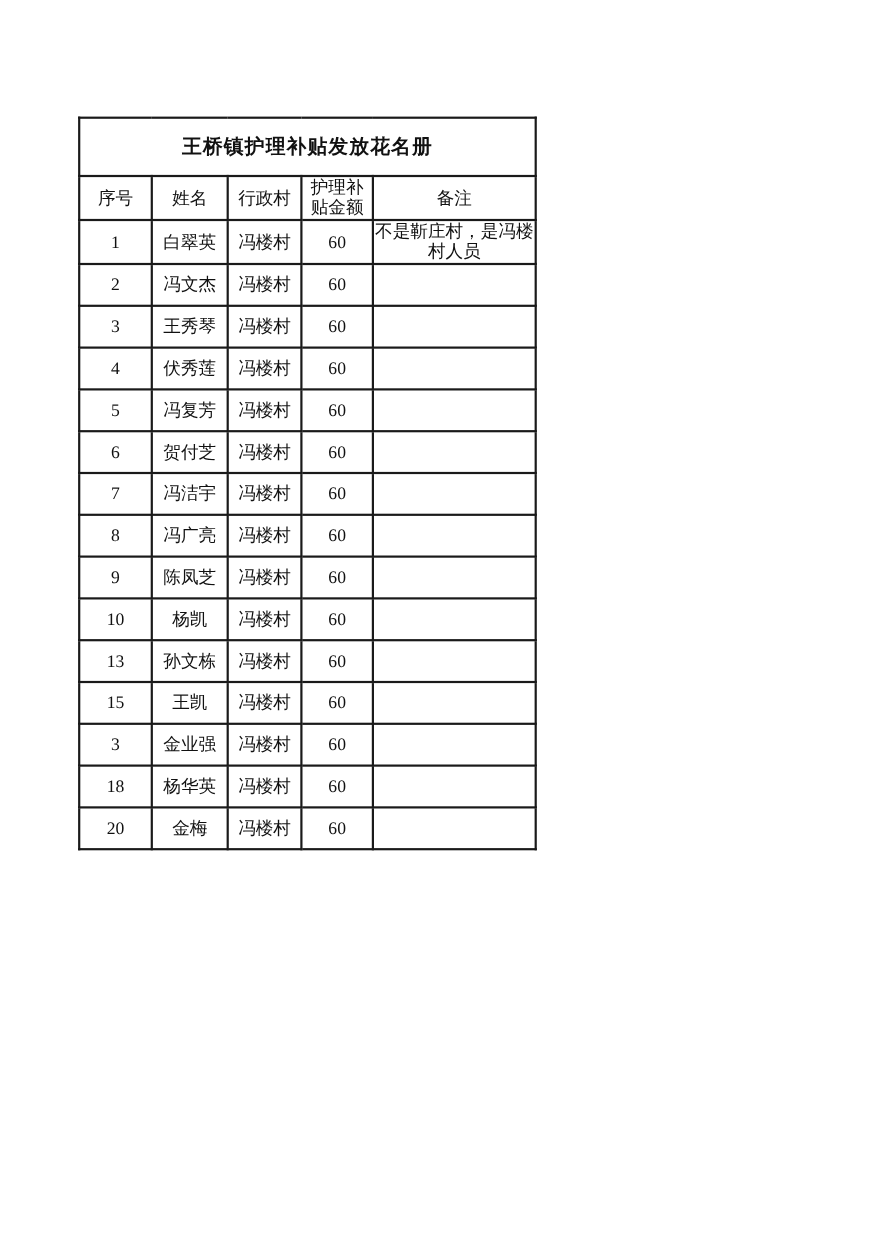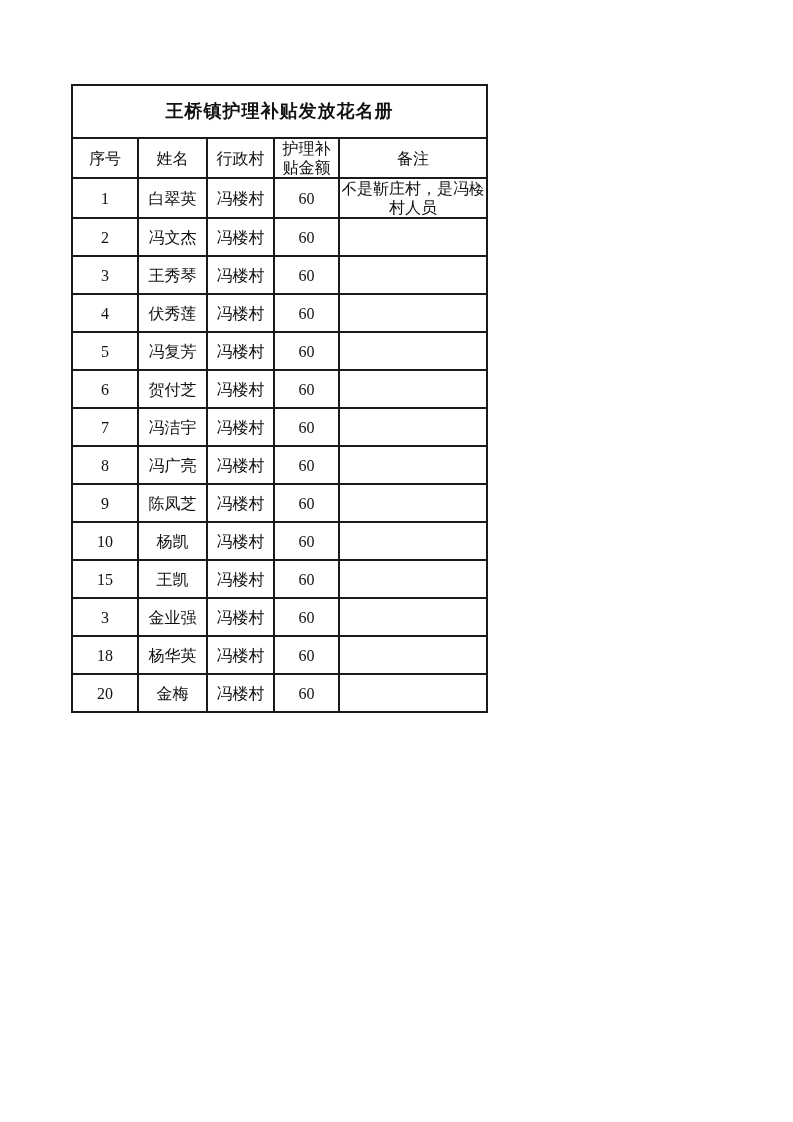--- a/index.html
+++ b/index.html
@@ -12,21 +12,21 @@
     position: relative;
     width: 793px;
     height: 1122px;
     font-family: "Liberation Serif", "DejaVu Serif", serif;
     color: #111111;
     overflow: hidden;
   }
   .sheet {
     position: absolute;
     left: 71px;
-    top: 84px;
+    top: 106px;
   }
   table.roster {
     border-collapse: collapse;
     table-layout: fixed;
     width: 415px;
   }
   table.roster td {
     border: 2px solid #1a1a1a;
     text-align: center;
     vertical-align: middle;
@@ -44,21 +44,20 @@
   }
   tr.header-row td {
     height: 36px;
   }
   tr.data-row td {
     height: 38px;
   }
   td.remark {
     font-size: 15px;
     line-height: 18px;
-    border-radius: 19px;
   }
 </style>
 </head>
 <body>
 
 <div class="sheet">
   <table class="roster">
     <colgroup>
       <col style="width:66px">
       <col style="width:69px">
@@ -142,20 +141,27 @@
         <td class="remark"></td>
       </tr>
         <tr class="data-row">
         <td>10</td>
         <td>杨凯</td>
         <td>冯楼村</td>
         <td>60</td>
         <td class="remark"></td>
       </tr>
         <tr class="data-row">
+        <td>13</td>
+        <td>孙文栋</td>
+        <td>冯楼村</td>
+        <td>60</td>
+        <td class="remark"></td>
+      </tr>
+        <tr class="data-row">
         <td>15</td>
         <td>王凯</td>
         <td>冯楼村</td>
         <td>60</td>
         <td class="remark"></td>
       </tr>
         <tr class="data-row">
         <td>3</td>
         <td>金业强</td>
         <td>冯楼村</td>

